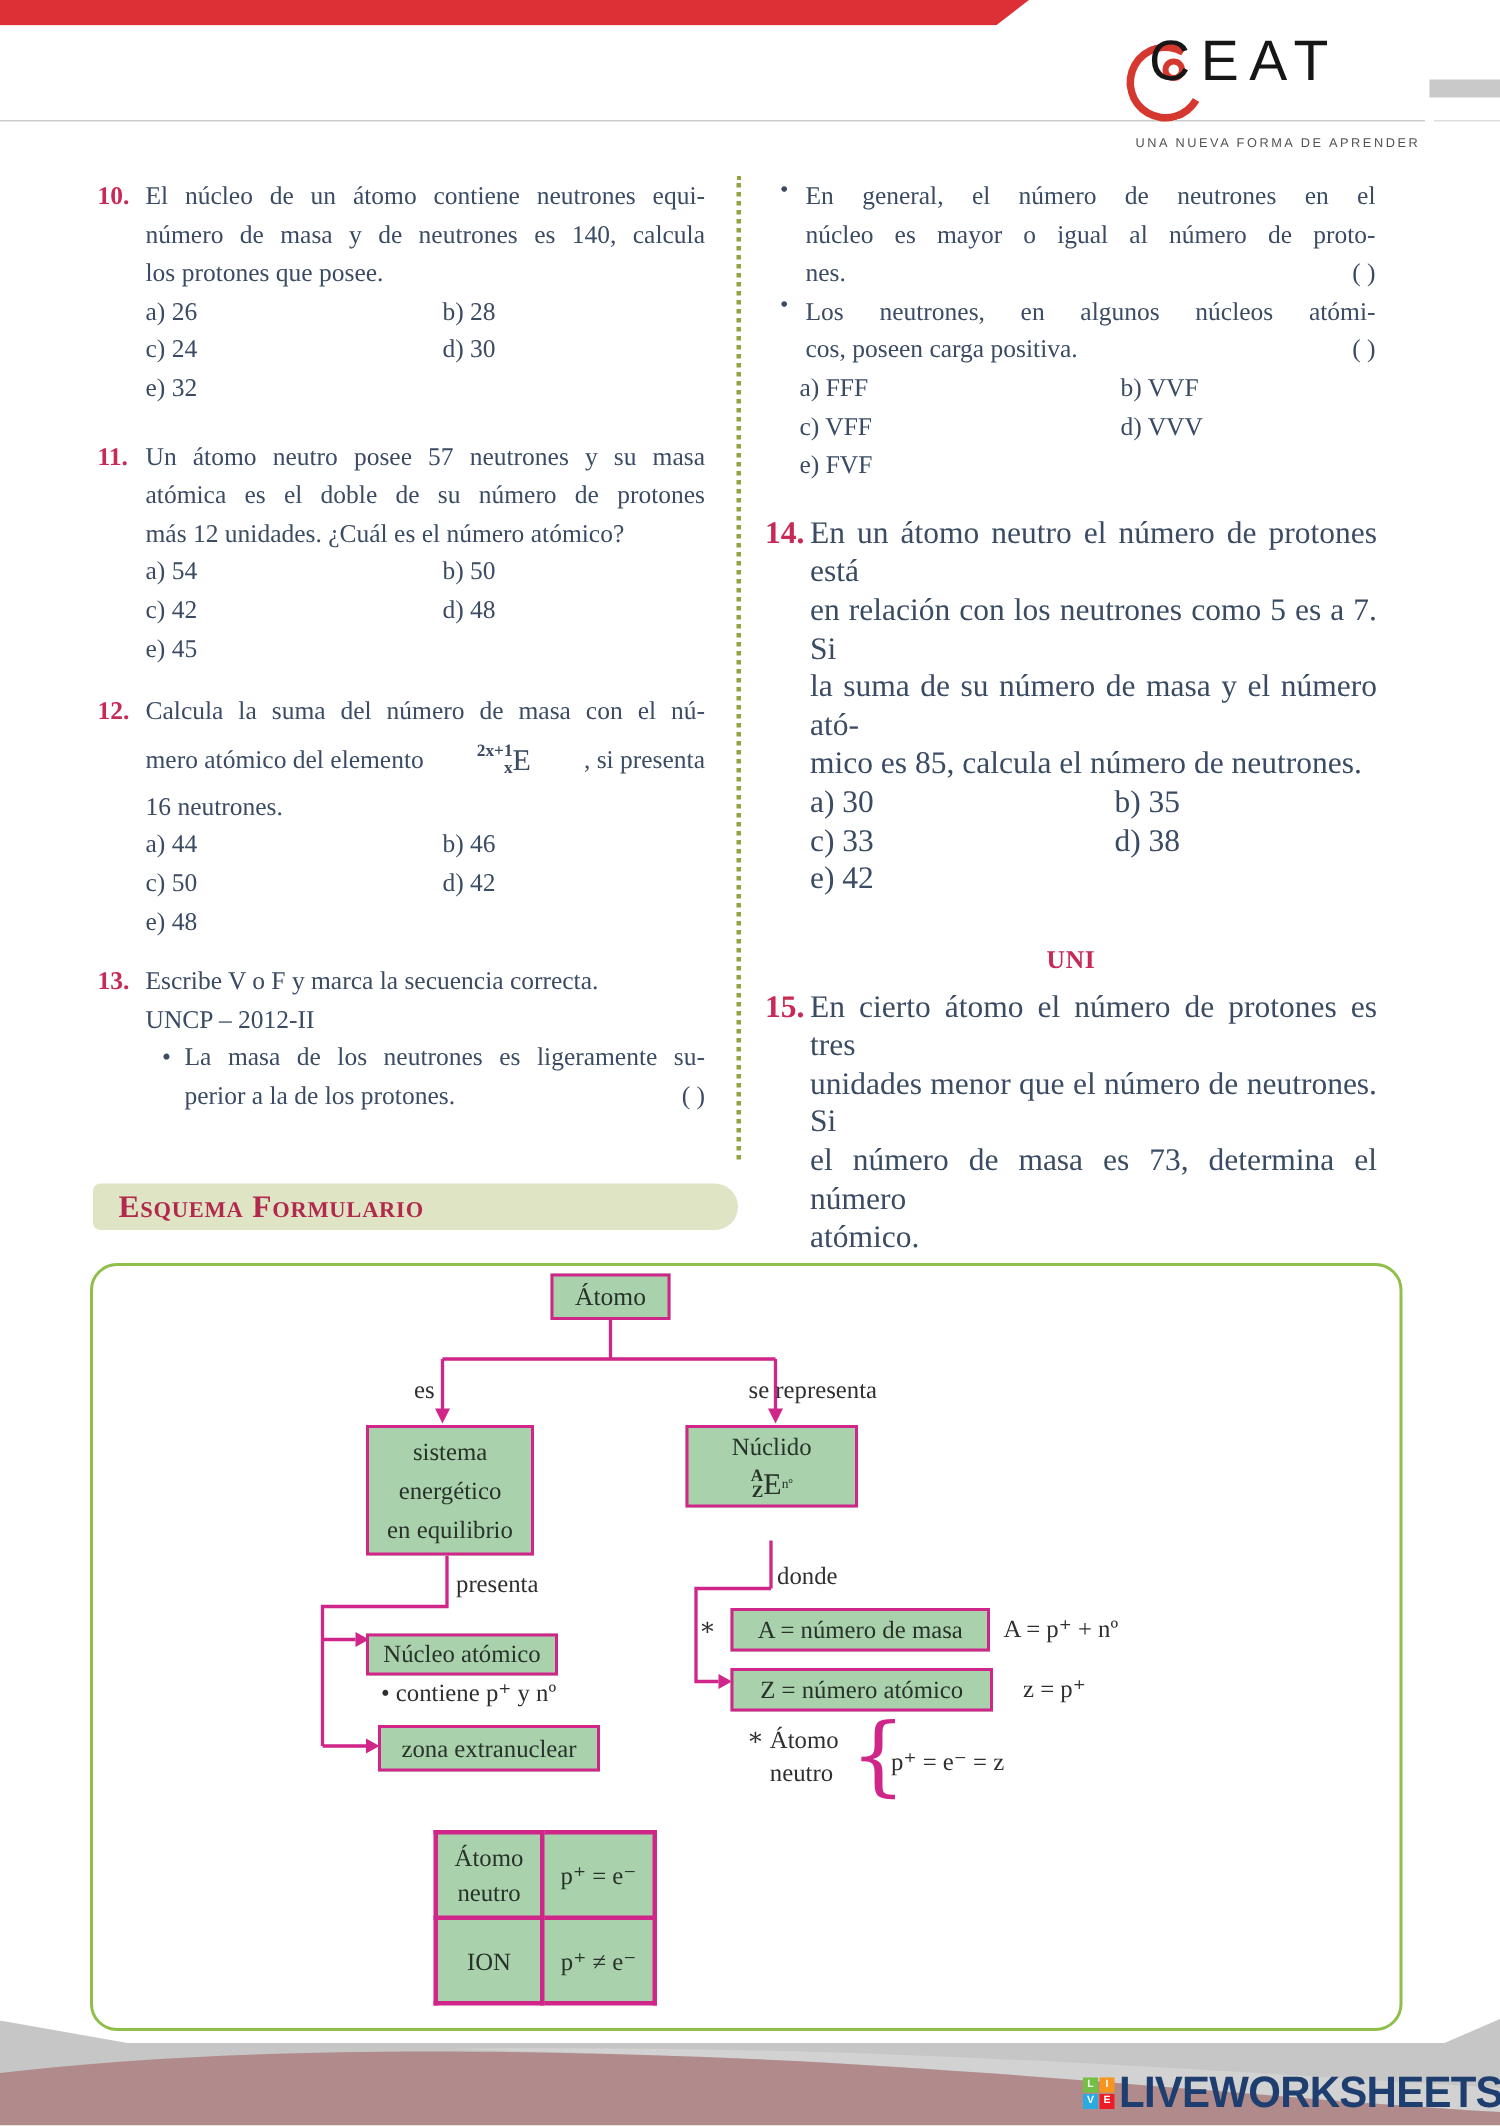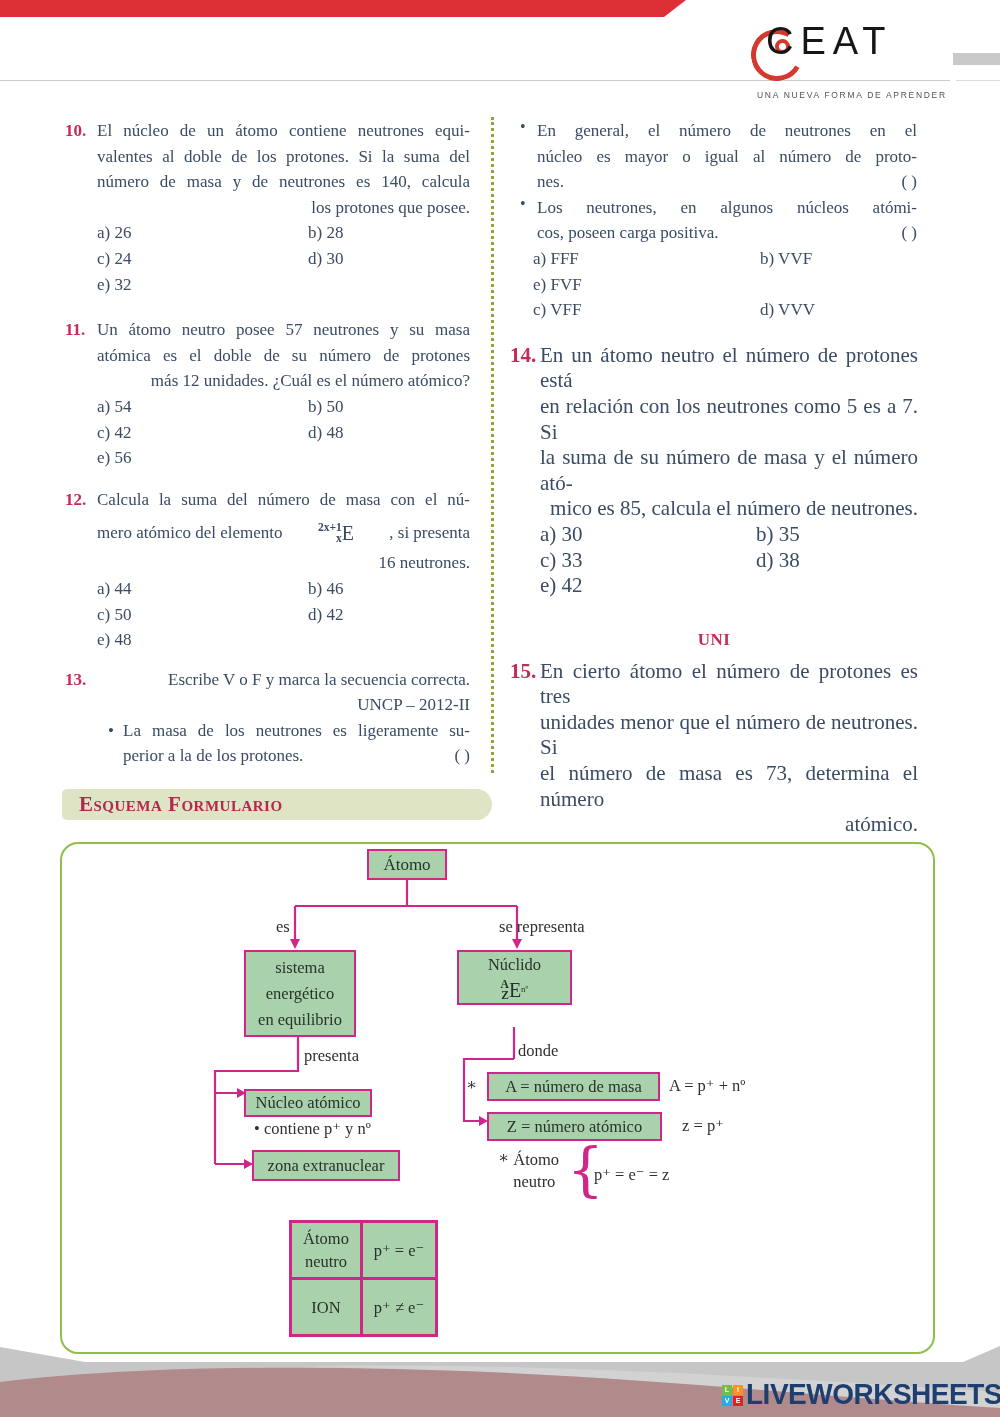--- a/index.html
+++ b/index.html
@@ -24,22 +24,22 @@
     font-size:8.5px;letter-spacing:1.7px;color:#525252;}
   
   .col{position:absolute;top:115px;}
   .colL{left:65px;width:405px;}
   .colR{left:510px;width:440px;}
   .divider{position:absolute;left:491px;top:117px;height:656px;border-left:3px dotted #96a23c;}
   .prob{position:relative;padding-left:32px;box-sizing:border-box;width:405px;font-size:17px;line-height:25.6px;}
   .rprob{position:relative;padding-left:30px;box-sizing:border-box;width:408px;font-size:21px;line-height:25.6px;}
   .pnum{position:absolute;left:0;top:0;color:#c72a56;font-weight:bold;}
   .jline{text-align:justify;text-align-last:justify;}
-  .lastline{text-align:right;}
-  .orow{display:flex;gap:13px;}
+  .lastline{text-align:left;}
+  .orow{display:flex;}
   .oc1{width:198px;}
   .colR .oc1{width:203px;}
   .opts13 .oc1{width:214px;}
   .fline{display:flex;justify-content:space-between;align-items:center;margin:5px 0 2px 0;height:31px;}
   .nuclide{display:inline-flex;align-items:center;}
   .stack{display:inline-flex;flex-direction:column;align-items:flex-end;font-size:11.5px;line-height:11px;font-weight:bold;}
   .nsym{font-size:20px;line-height:20px;}
   .ntail{font-size:9px;align-self:flex-end;margin-bottom:2px;}
   .bullet{display:flex;}
   .bchar{width:26px;padding-left:11px;box-sizing:border-box;}
@@ -106,21 +106,20 @@
   <div class="arc"></div>
   <div class="ring"></div>
   <div class="brand">CEAT</div>
   <div class="tagline">UNA NUEVA FORMA DE APRENDER</div>
 </div>
 
 <div class="col colL">
   <div class="prob m3">
     <span class="pnum">10.</span>
     <div class="jline">El núcleo de un átomo contiene neutrones equi-</div>
-    <div class="jline">valentes al doble de los protones. Si la suma del</div>
     <div class="jline">número de masa y de neutrones es 140, calcula</div>
     <div class="lastline">los protones que posee.</div>
     <div class="orow">
         <span class="oc1">a) 26</span>
         <span class="oc2">b)  28</span>
       </div>
     <div class="orow">
         <span class="oc1">c) 24</span>
         <span class="oc2">d)  30</span>
       </div>
@@ -136,21 +135,21 @@
     <div class="lastline">más 12 unidades. ¿Cuál es el número atómico?</div>
     <div class="orow">
         <span class="oc1">a) 54</span>
         <span class="oc2">b)  50</span>
       </div>
     <div class="orow">
         <span class="oc1">c) 42</span>
         <span class="oc2">d)  48</span>
       </div>
     <div class="orow">
-        <span class="oc1">e) 56</span>
+        <span class="oc1">e) 45</span>
       </div>
   </div>
 
   <div class="prob m16">
     <span class="pnum">12.</span>
     <div class="jline">Calcula la suma del número de masa con el nú-</div>
     <div class="fline">
       <span>mero atómico del elemento</span>
       <span class="nuclide">
           <span class="stack">
@@ -215,25 +214,25 @@
           <span class="paren">(   )</span>
         </div>
     </div>
   </div>
   <div class="opts13" style="padding-left:23px;font-size:17px;line-height:25.6px;">
     <div class="orow">
         <span class="oc1">a) FFF</span>
         <span class="oc2">b)  VVF</span>
       </div>
     <div class="orow">
-        <span class="oc1">e) FVF</span>
-      </div>
-    <div class="orow">
         <span class="oc1">c) VFF</span>
         <span class="oc2">d)  VVV</span>
+      </div>
+    <div class="orow">
+        <span class="oc1">e) FVF</span>
       </div>
   </div>
 
   <div class="rprob m20">
     <span class="pnum">14.</span>
     <div class="jline">En un átomo neutro el número de protones está</div>
     <div class="jline">en relación con los neutrones como 5 es a 7. Si</div>
     <div class="jline">la suma de su número de masa y el número ató-</div>
     <div class="lastline">mico es 85, calcula el número de neutrones.</div>
     <div class="orow">

